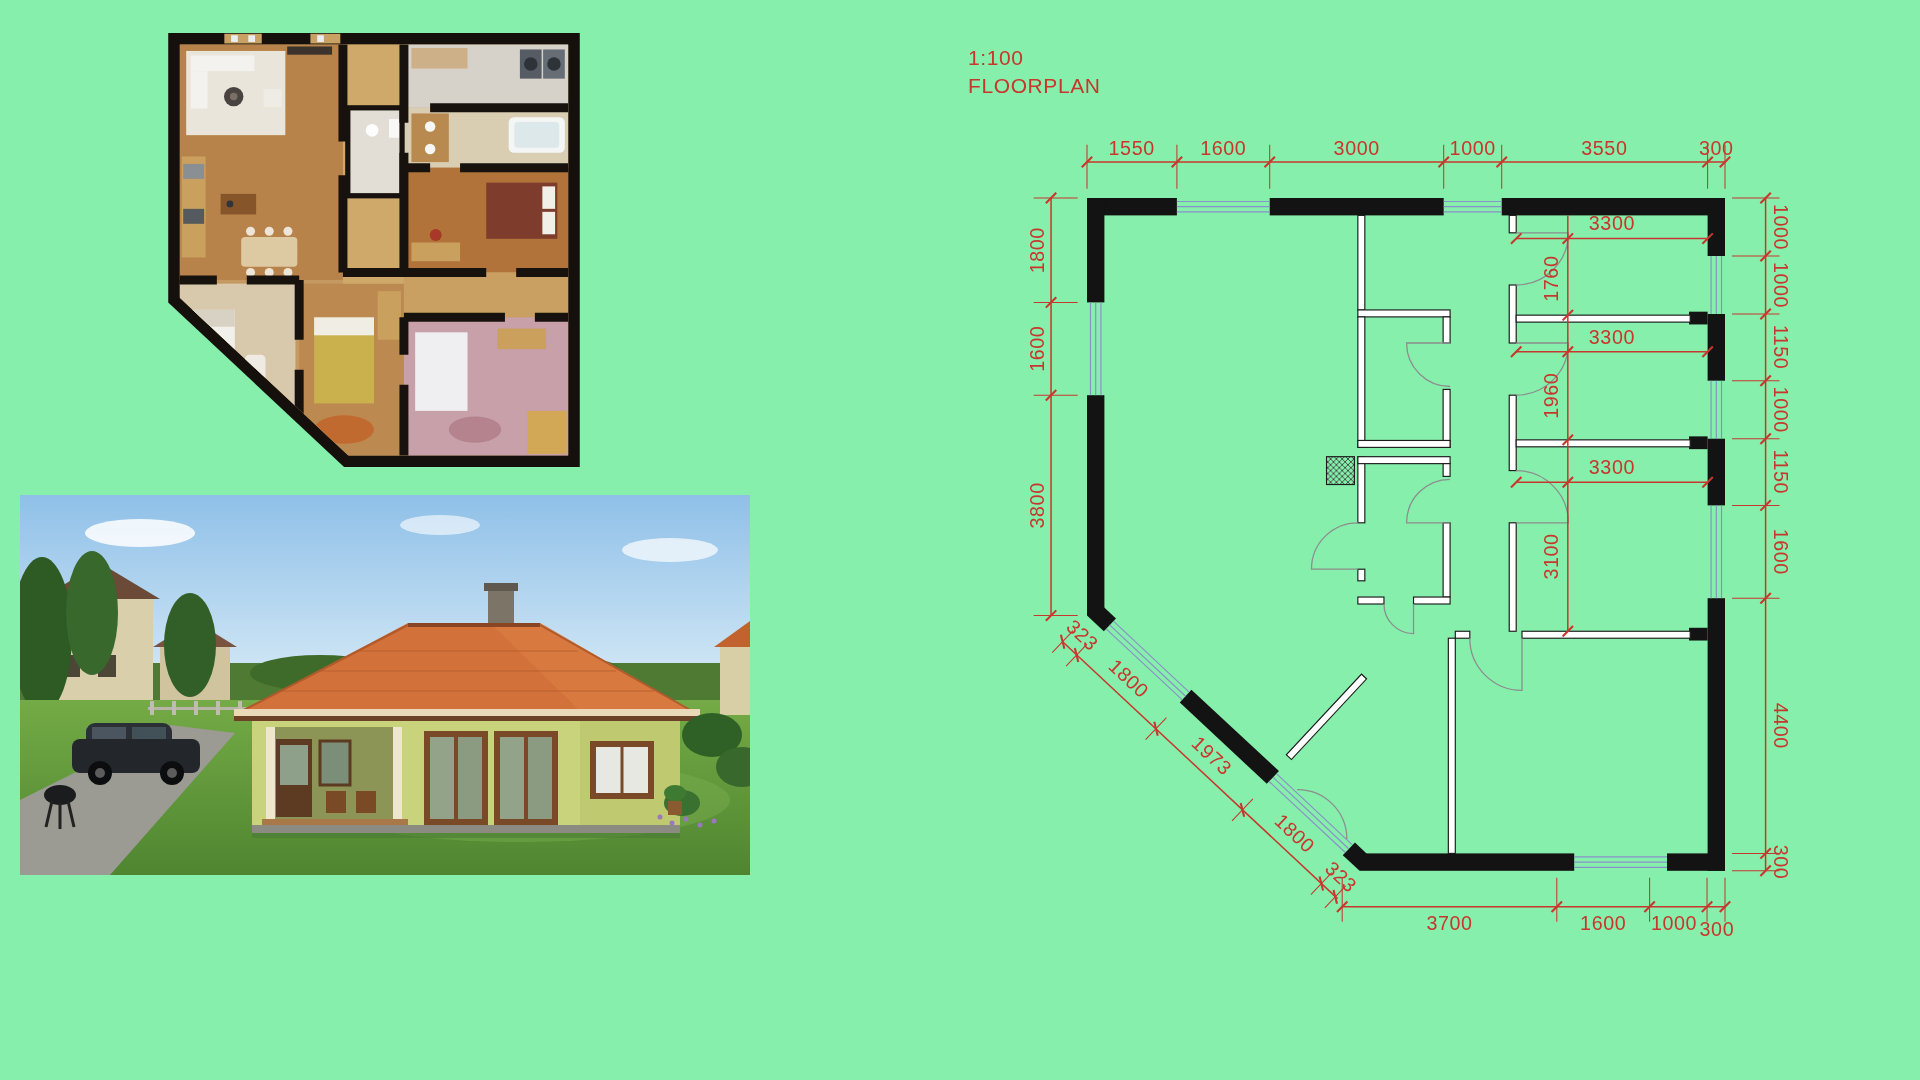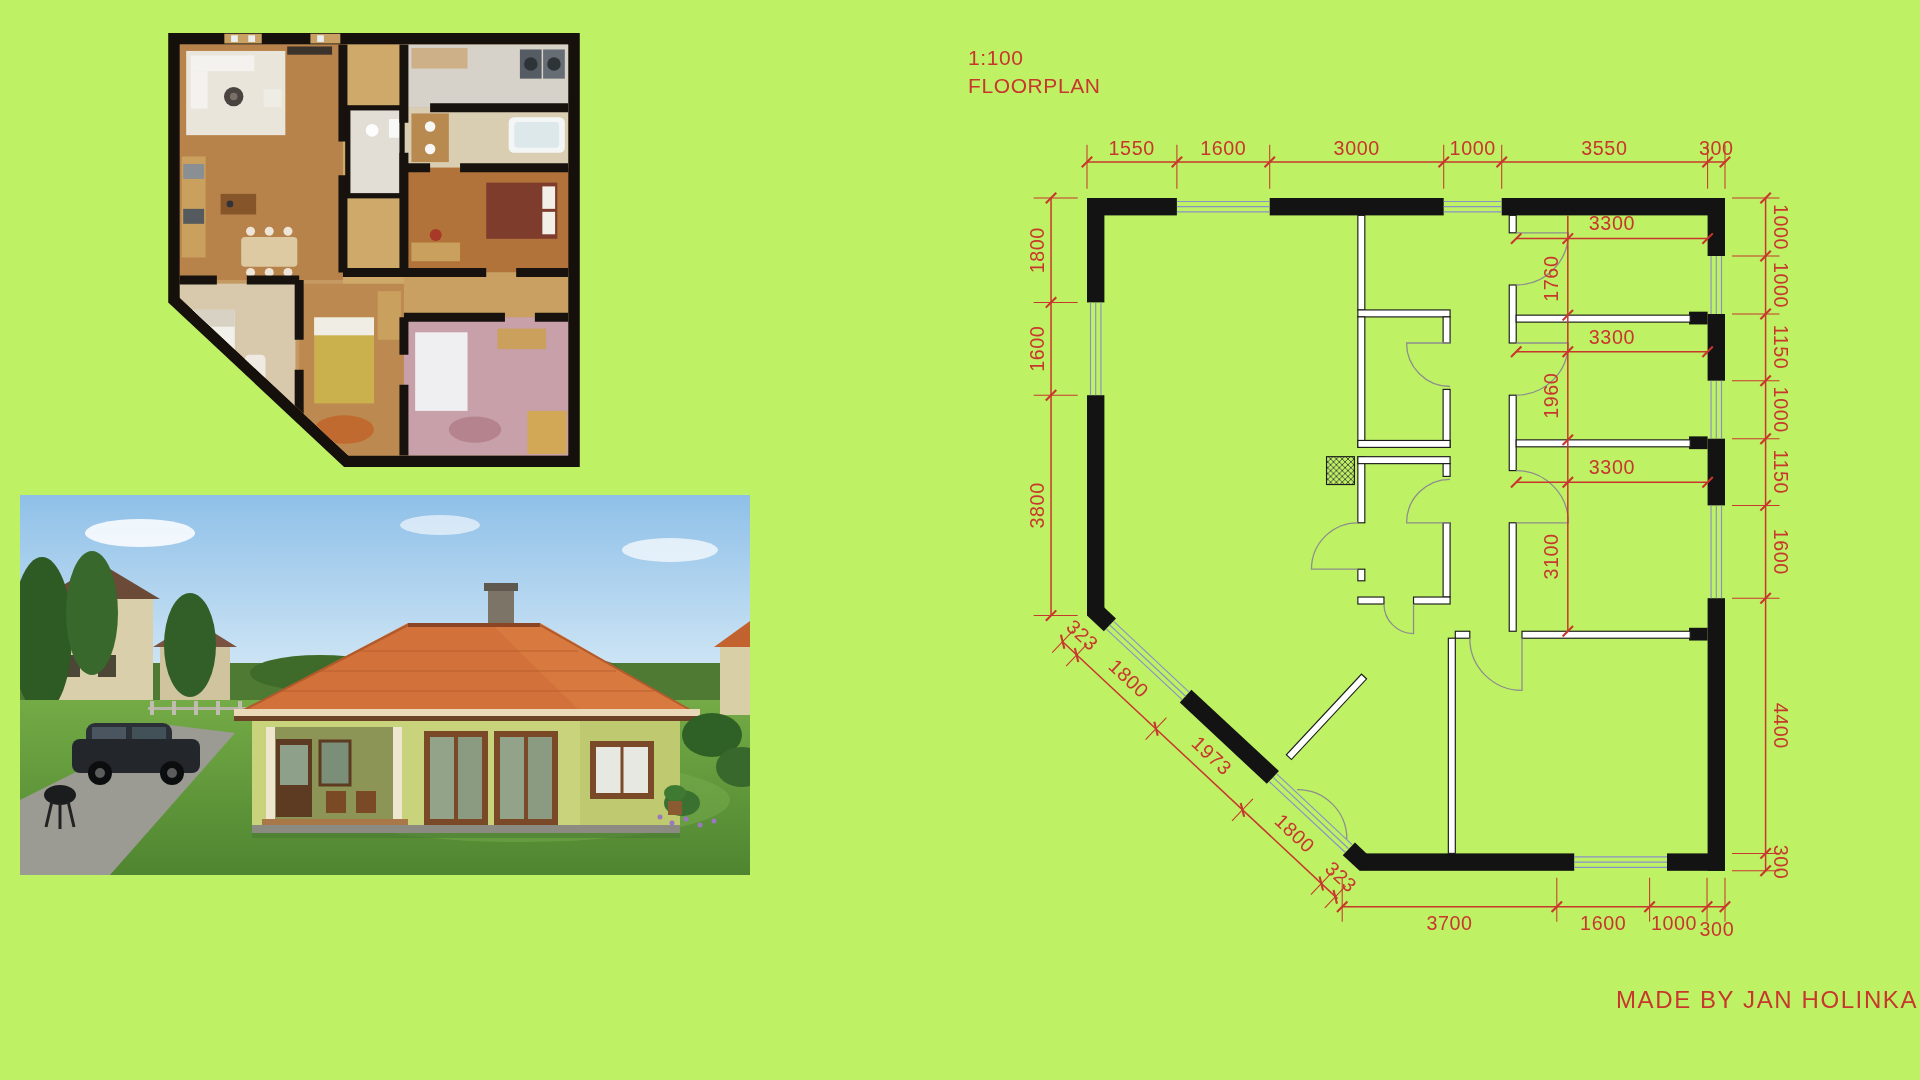--- a/index.html
+++ b/index.html
@@ -1,16 +1,16 @@
 <!DOCTYPE html>
 <html><head>
 <meta charset="utf-8">
 <style>
   html,body{margin:0;padding:0;background:#ffffff;}
-  .canvas{position:relative;width:1920px;height:1080px;background:#bef264;overflow:hidden;
+  .canvas{position:relative;width:1920px;height:1080px;background:#86efac;overflow:hidden;
           font-family:"Liberation Sans",sans-serif;}
   .abs{position:absolute;}
   .plan-title{position:absolute;left:968px;top:44px;color:#c8372d;font-size:21px;
               line-height:1.32;letter-spacing:.6px;}
   .credit{position:absolute;left:1616px;top:986px;color:#c8372d;font-size:24px;
           letter-spacing:1.6px;white-space:nowrap;}
   
   .wall{fill:#131313;stroke:none;}
   .pier{fill:#131313;}
   .thin{fill:#ffffff;stroke:#1c1c1c;stroke-width:2;}
@@ -485,15 +485,14 @@
         <text class="dimtxt" x="905" y="251">3300</text>
         <text class="dimtxt" x="905" y="476">3300</text>
         <text class="dimtxt" x="812" y="139" transform="rotate(-90 812 139)">1760</text>
         <text class="dimtxt" x="812" y="341" transform="rotate(-90 812 341)">1960</text>
         <text class="dimtxt" x="812" y="618" transform="rotate(-90 812 618)">3100</text>
       </g>
 
     </g>
   </svg>
 
-  <div class="credit">MADE BY JAN HOLINKA</div>
 
 </div>
 
 </body></html>

